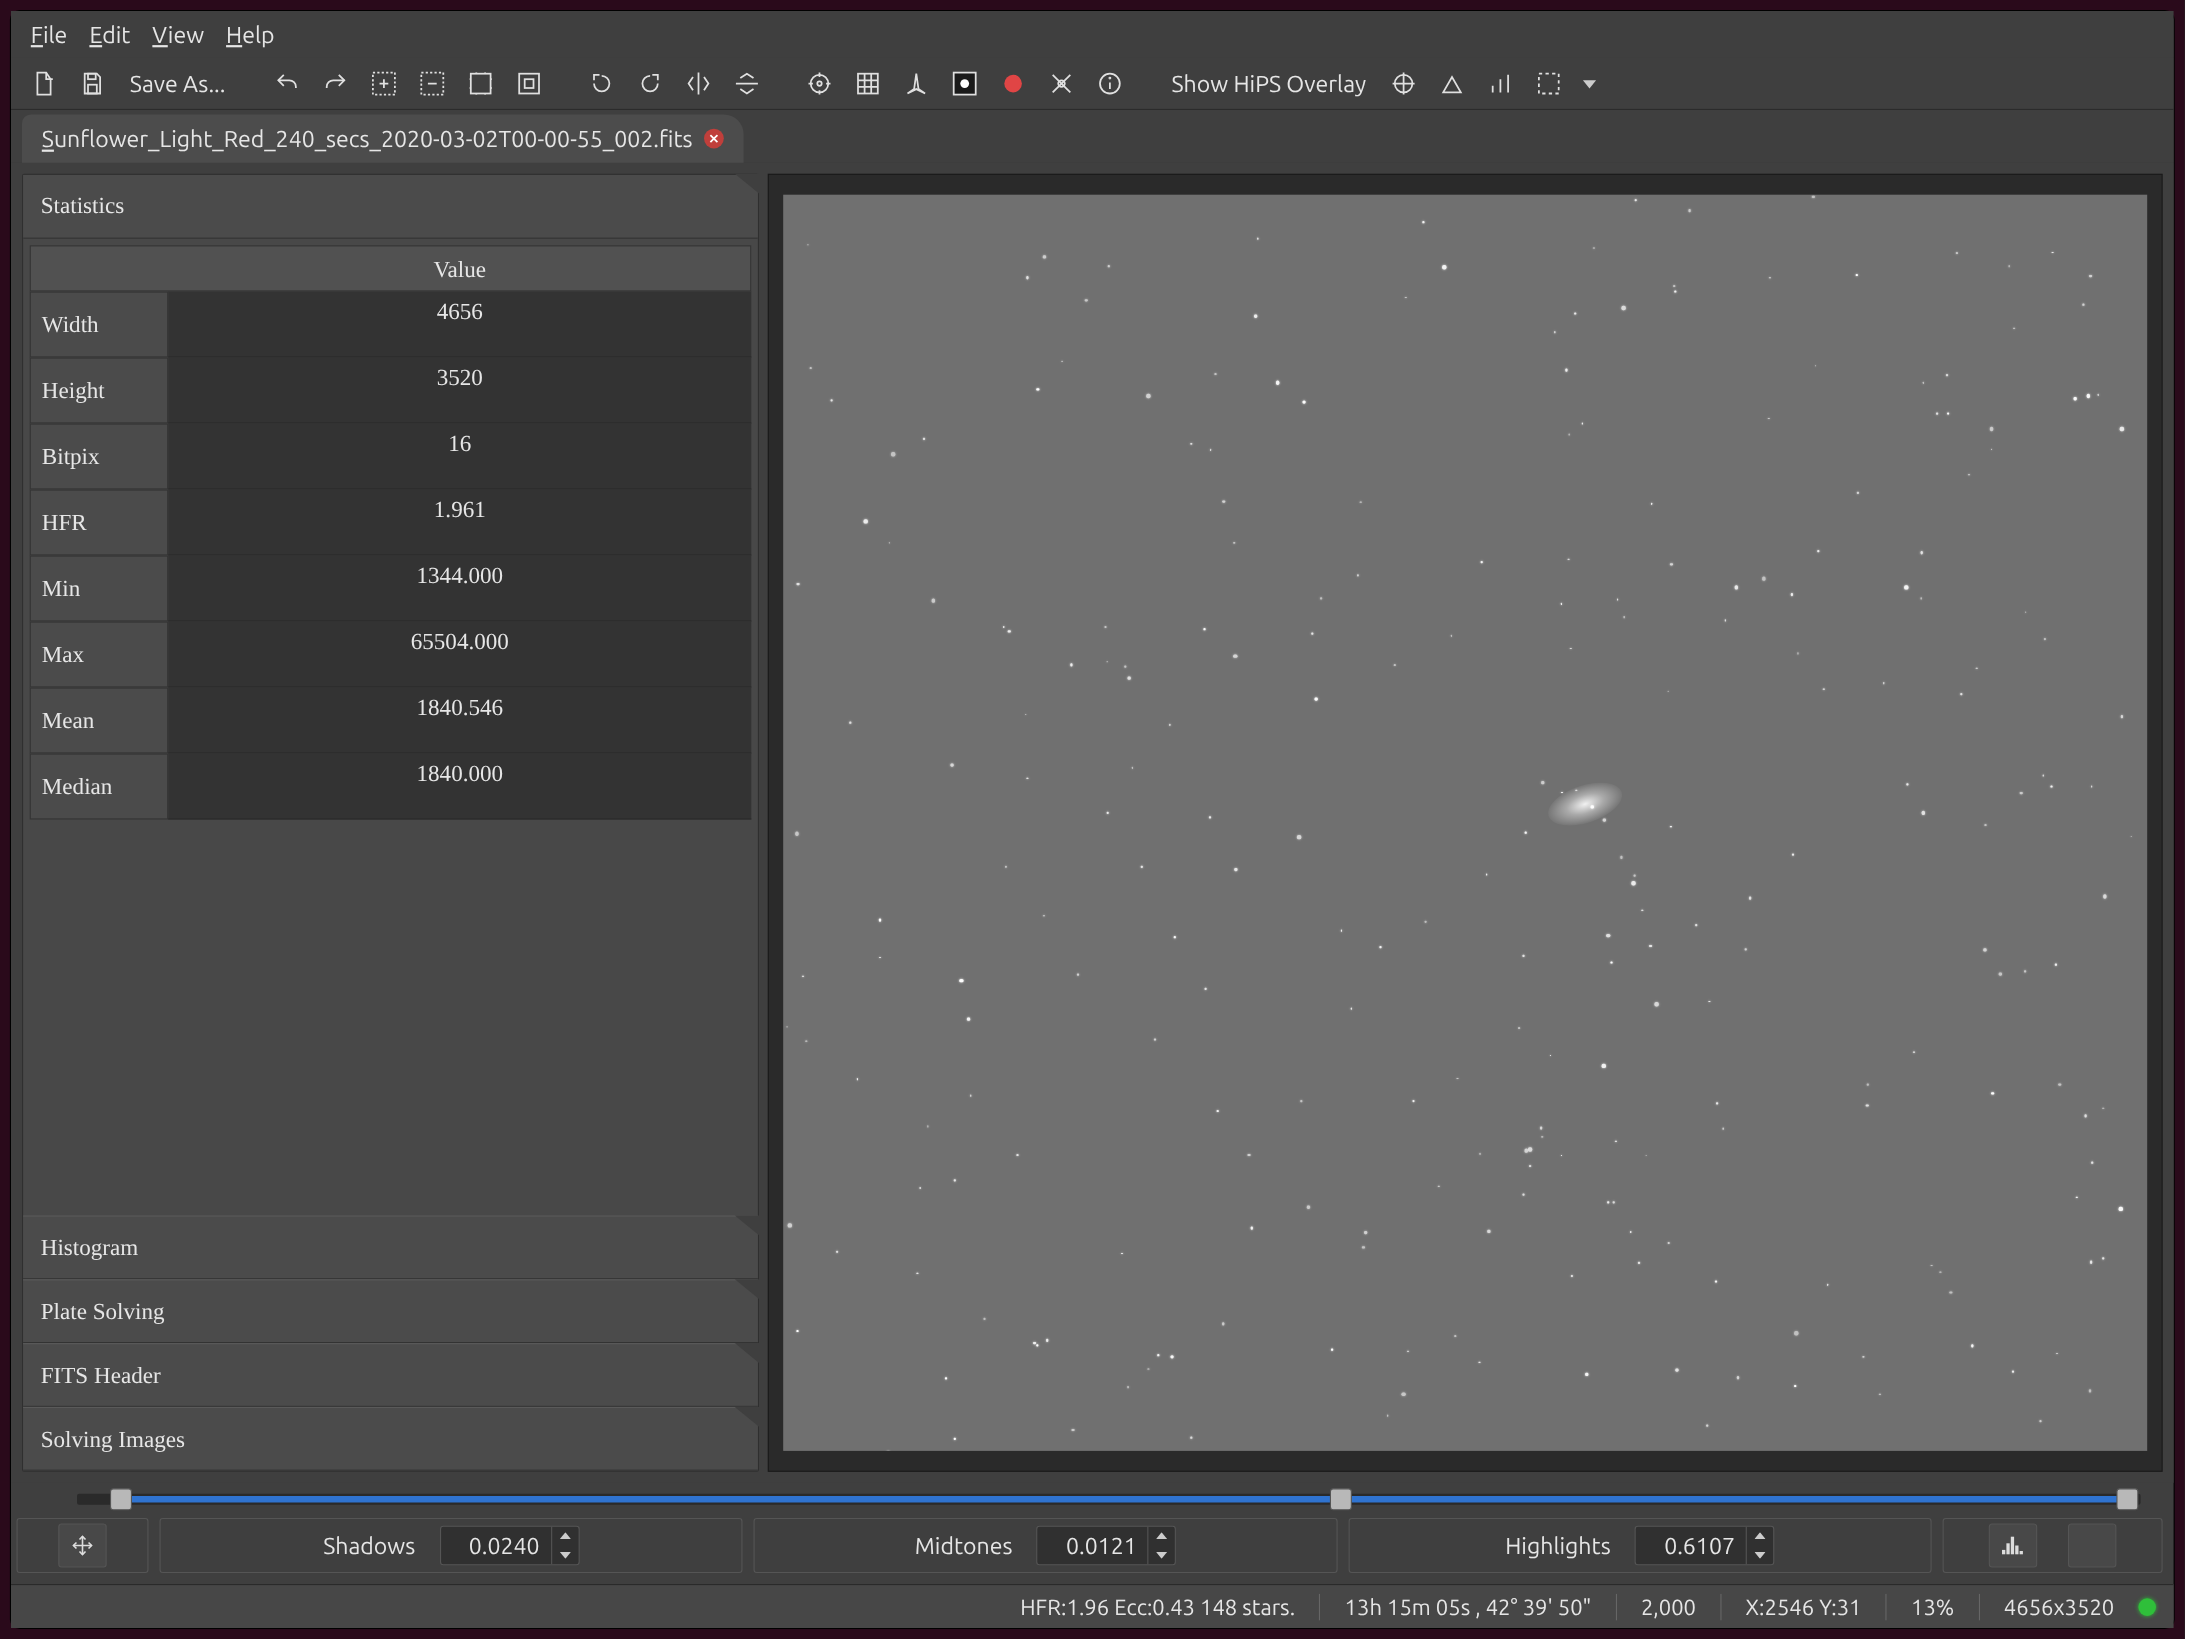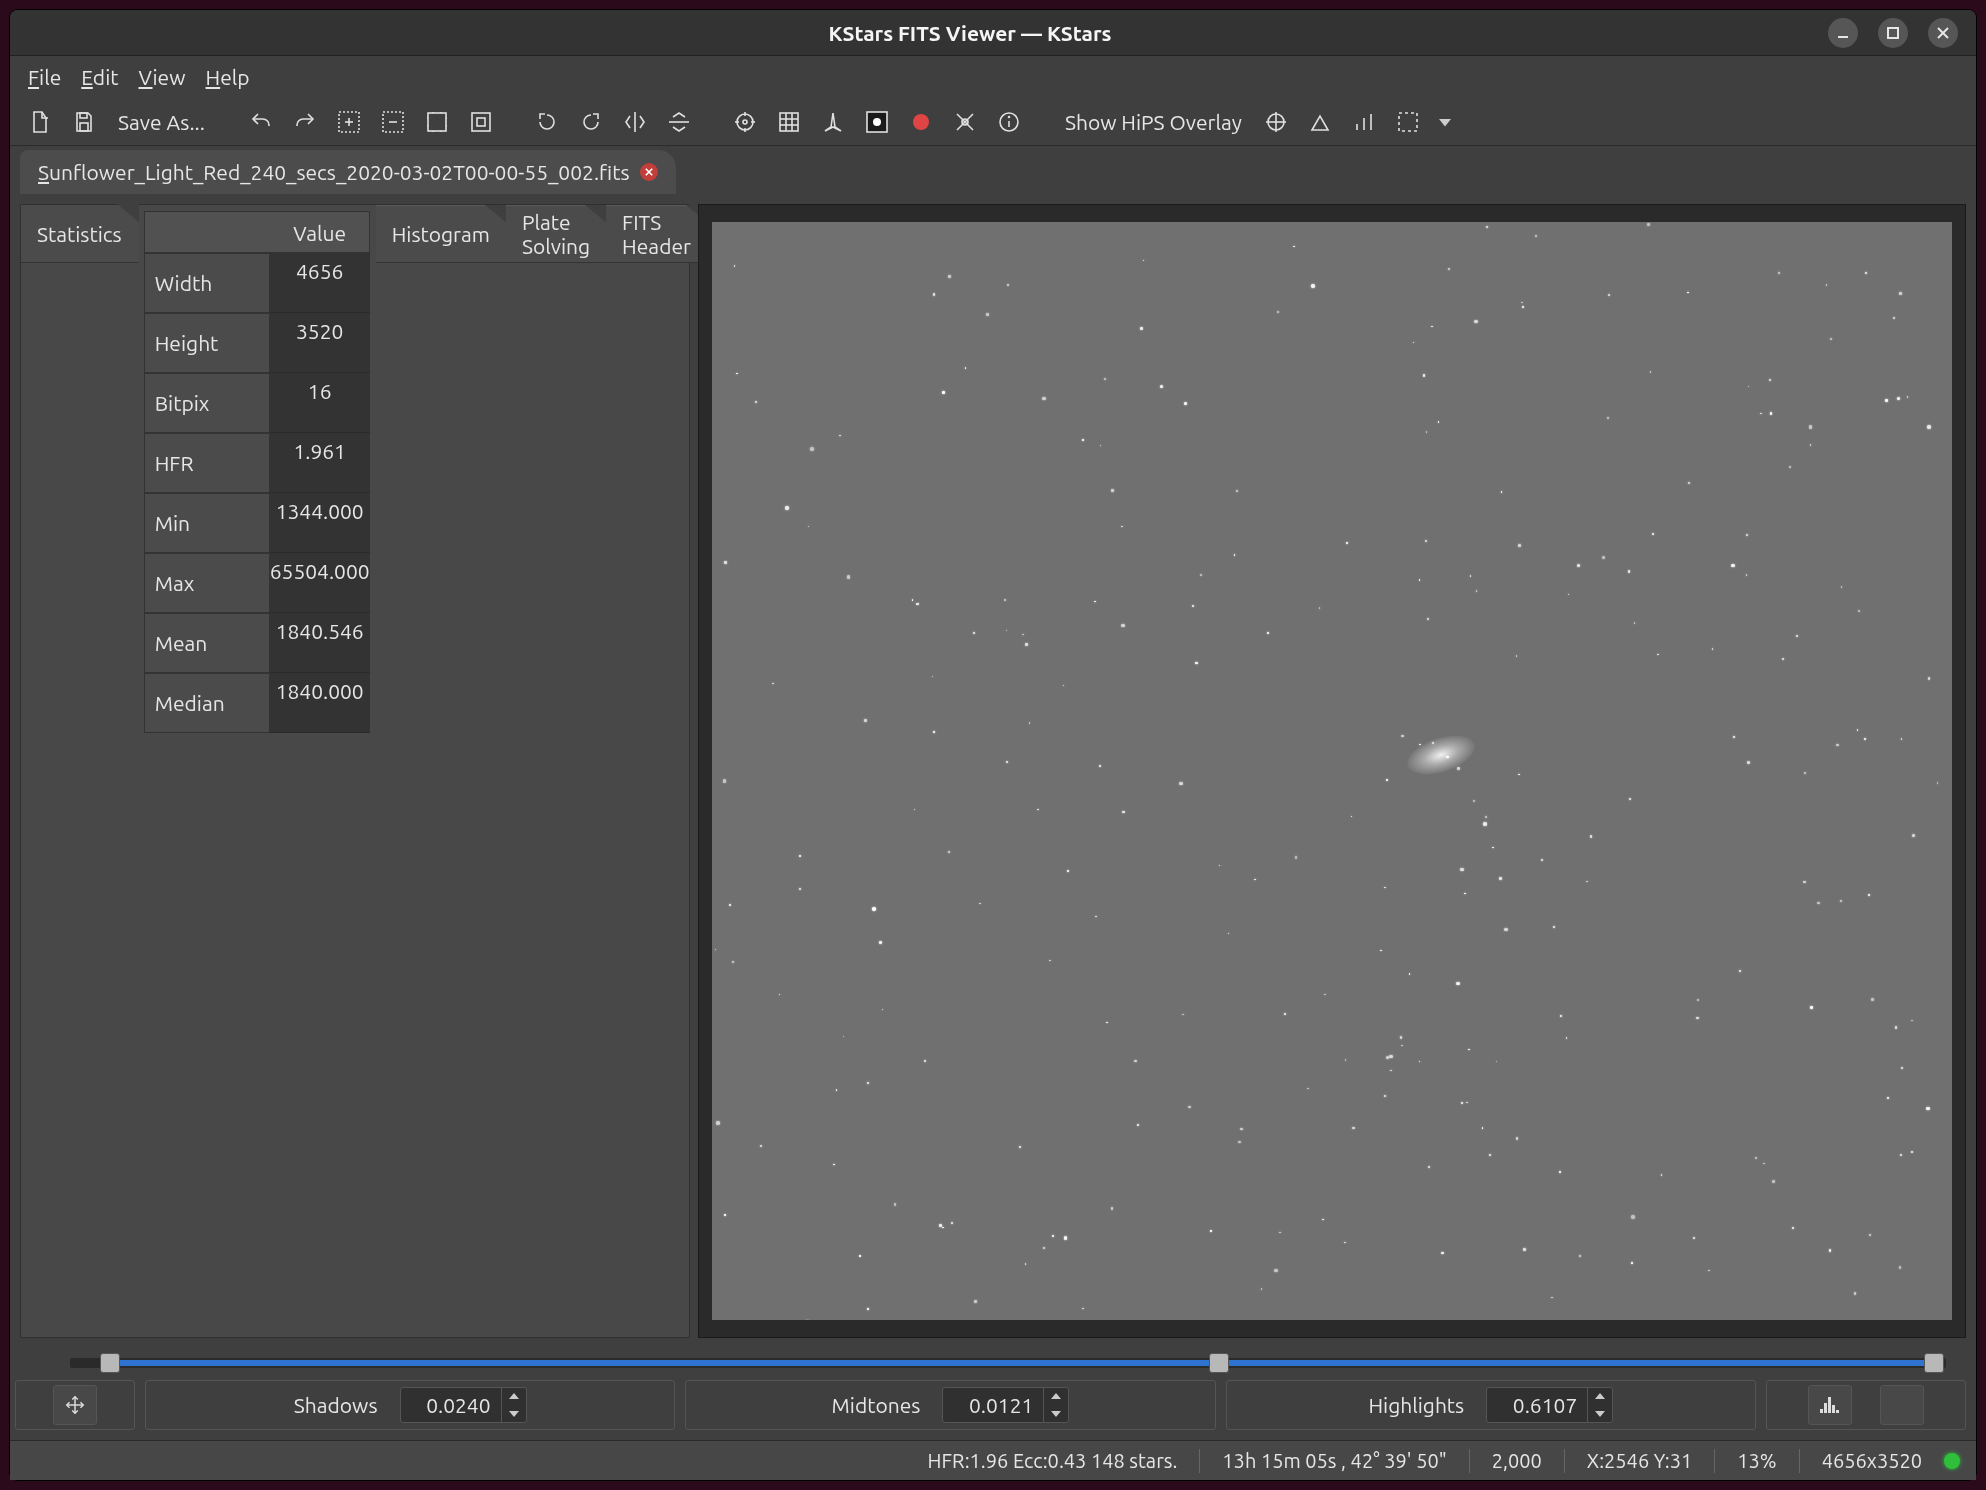--- a/index.html
+++ b/index.html
@@ -71,22 +71,22 @@
     width: 18px; height: 18px; border-radius: 9px; background: #c03f3b;
     display: flex; align-items: center; justify-content: center; cursor: pointer;
   }
   .tab-close svg { width: 8px; height: 8px; stroke: #fff; stroke-width: 2; }
   
   .content {
     flex: 1; display: flex; padding: 10px; gap: 8px; min-height: 0;
     background: #3f3f3f;
   }
   .left-panel {
-    width: 670px; display: flex; flex-direction: row;
-    background: #484848; border: 1px solid #2f2f2f; border-radius: 2px;
+    width: 670px; display: flex; flex-direction: column;
+    background: #484848; border: 1px solid #2f2f2f; border-radius: 2px; font-family: Liberation Serif, serif;
   }
   .accordion-header {
     height: 58px; display: flex; align-items: center; padding: 0 16px;
     background: #4b4b4b; cursor: pointer;
     border-top: 1px solid #5a5a5a; border-bottom: 1px solid #333;
     position: relative;
   }
   .accordion-header.first { border-top: none; }
   .notch::after {
     content: ""; position: absolute; right: -1px; top: -1px;
@@ -172,42 +172,20 @@
     padding: 0 16px; background:#474747; border-top: 1px solid #2a2a2a; font-size: 20px;
   }
   .led { width:16px; height:16px; border-radius:8px; background:#2fbf3a; box-shadow: 0 0 4px #2fbf3a; }
   .vdiv { width:1px; height:24px; background:#666; }
 </style>
 </head>
 <body>
 
 <div class="window">
 
-  <div class="titlebar">
-    <span style="width:120px"></span>
-    <span class="title">KStars FITS Viewer — KStars</span>
-    <div class="win-controls">
-      <div class="win-btn">
-          <svg viewBox="0 0 14 14">
-            <line x1="2" y1="11" x2="12" y2="11"></line>
-          </svg>
-        </div>
-      <div class="win-btn">
-          <svg viewBox="0 0 14 14">
-            <rect x="2" y="2" width="10" height="10"></rect>
-          </svg>
-        </div>
-      <div class="win-btn">
-          <svg viewBox="0 0 14 14">
-            <line x1="2" y1="2" x2="12" y2="12"></line>
-            <line x1="12" y1="2" x2="2" y2="12"></line>
-          </svg>
-        </div>
-    </div>
-  </div>
 
   <div class="menubar">
     <span class="menu-item"><span class="ul">F</span><span>ile</span></span>
     <span class="menu-item"><span class="ul">E</span><span>dit</span></span>
     <span class="menu-item"><span class="ul">V</span><span>iew</span></span>
     <span class="menu-item"><span class="ul">H</span><span>elp</span></span>
   </div>
 
   <div class="toolbar">
     <div class="tb-btn">

